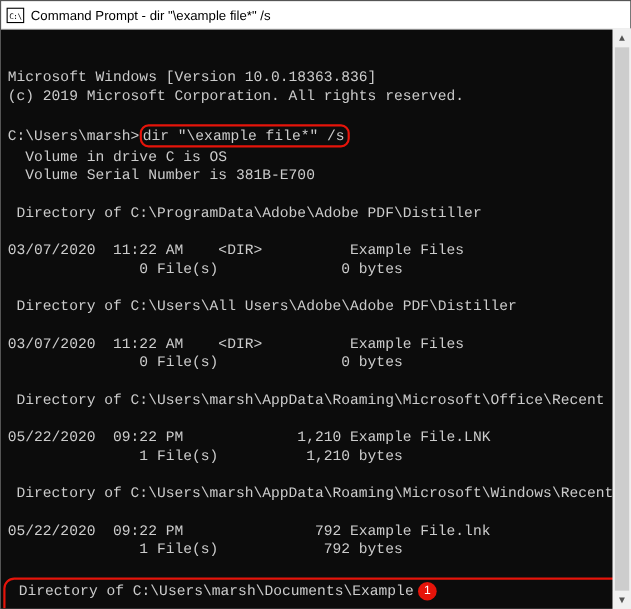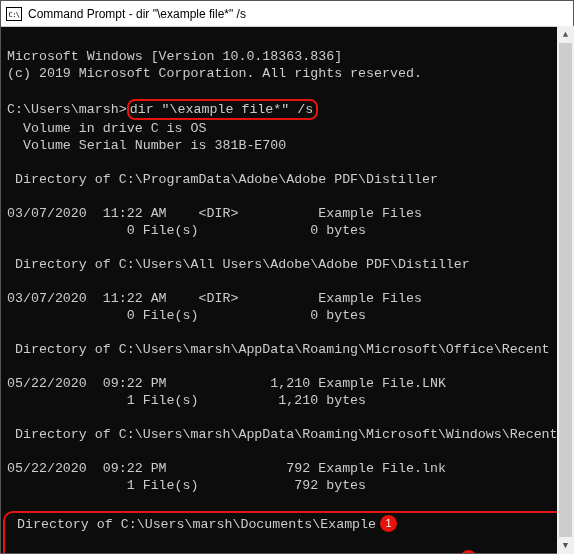--- a/index.html
+++ b/index.html
@@ -47,21 +47,21 @@
   }
   .titlebar .icon::before{
     content:"C:\\";
   }
   .terminal {
     flex: 1;
     background: #0c0c0c;
     color: #ccc;
     font-size: 13.3px;
     line-height: 17px;
-    padding: 4px 6px;
+    padding: 18px 6px;
     white-space: pre;
     overflow: hidden;
     position: relative;
   }
   .terminal span { white-space: pre; }
   .hl-cmd {
     border: 2px solid #e6140a;
     border-radius: 8px;
     padding: 0 3px 0 1px;
     display: inline-block;

